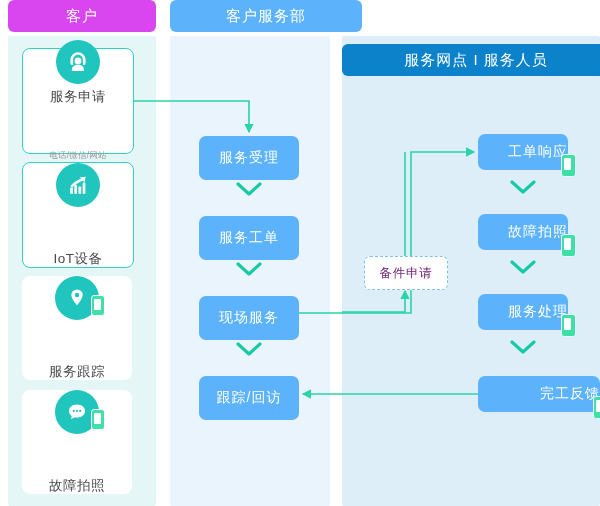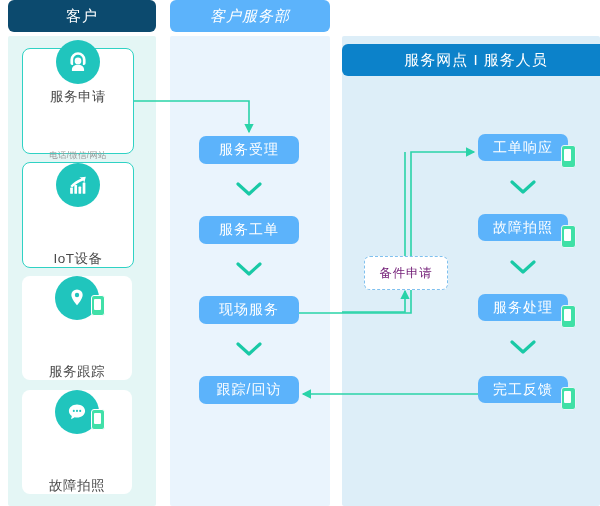--- a/index.html
+++ b/index.html
@@ -17,22 +17,22 @@
   #col1-bg{left:8px;  top:36px;  width:148px; height:470px; background:#e4f6f5;}
   #col2-bg{left:170px;top:36px;  width:160px; height:470px; background:#eaf4fd;}
   #col3-bg{left:342px;top:36px;  width:258px; height:470px; background:#ddeef8;}
 
   
   .hdr{
     position:absolute;height:32px;border-radius:6px;
     display:flex;align-items:center;justify-content:center;
     color:#ffffff;font-size:15px;letter-spacing:1px;
   }
-  #hdr1{left:8px;  top:0; width:148px; background:#0c4a6e;}
-  #hdr2{left:170px;top:0; width:160px; background:#5cb3fb;font-style:italic;}
+  #hdr1{left:8px;  top:0; width:148px; background:#d946ef;}
+  #hdr2{left:170px;top:0; width:192px; background:#5cb3fb;}
   #hdr3{left:342px;top:0; width:268px; background:#0c82ca;margin-top:44px;}
 
   
   .card{
     position:absolute;left:22px;width:110px;height:104px;
     background:#ffffff;border-radius:8px;
     display:flex;flex-direction:column;align-items:center;justify-content:center;gap:42px;
   }
   .card.bordered{border:1.6px solid #2fd2c4;}
   #card1{top:48px;}
@@ -56,31 +56,31 @@
   }
   .card-title{font-size:13.5px;color:#4a4a4a;line-height:1.15;letter-spacing:.5px;}
   .card-sub{font-size:8.5px;color:#9b9b9b;margin-top:4px;letter-spacing:.2px;}
 
   
   .pbox{
     position:absolute;border-radius:7px;background:#5cb3fb;
     display:flex;align-items:center;justify-content:center;
     color:#ffffff;font-size:14px;letter-spacing:1px;
   }
-  .pbox.mid{left:199px;width:100px;height:28px;}
+  .pbox.mid{left:199px;width:100px;height:44px;}
   #m1{top:136px;}
   #m2{top:216px;}
   #m3{top:296px;}
   #m4{top:376px;}
 
-  .pbox.right{left:478px;width:90px;height:27px;}
+  .pbox.right{left:478px;width:90px;height:36px;justify-content:flex-end;}
   #r1{top:134px;}
   #r2{top:214px;}
   #r3{top:294px;}
-  #r4{top:376px;}
+  #r4{top:376px;padding-left:32px;}
 
   .box-phone{
     position:absolute;right:-8px;bottom:-7px;
     width:13px;height:21px;border-radius:3px;
     background:#3fe0a6;border:1.6px solid #eaf6fb;
   }
   .box-phone::after{
     content:"";position:absolute;left:1.8px;top:3px;
     width:7.4px;height:12px;background:#ffffff;border-radius:1px;
   }

